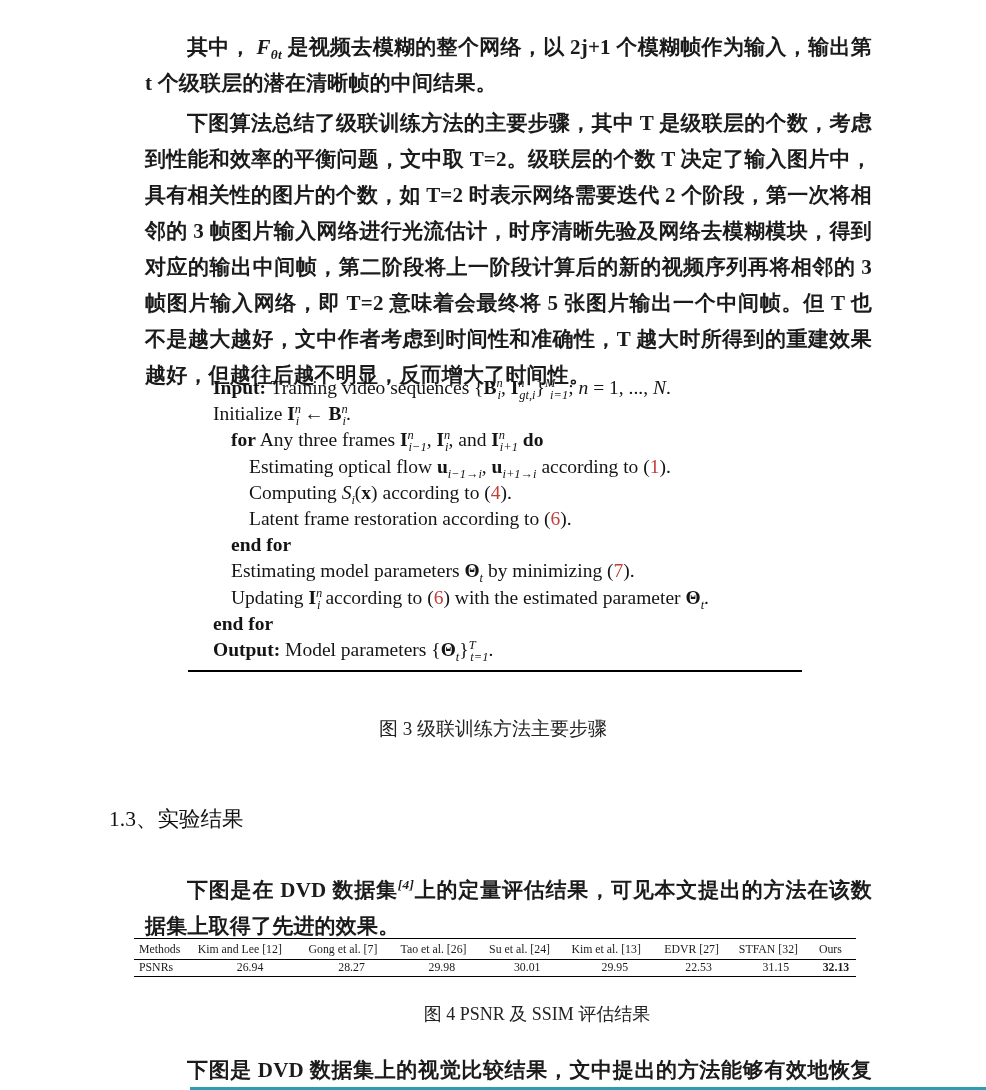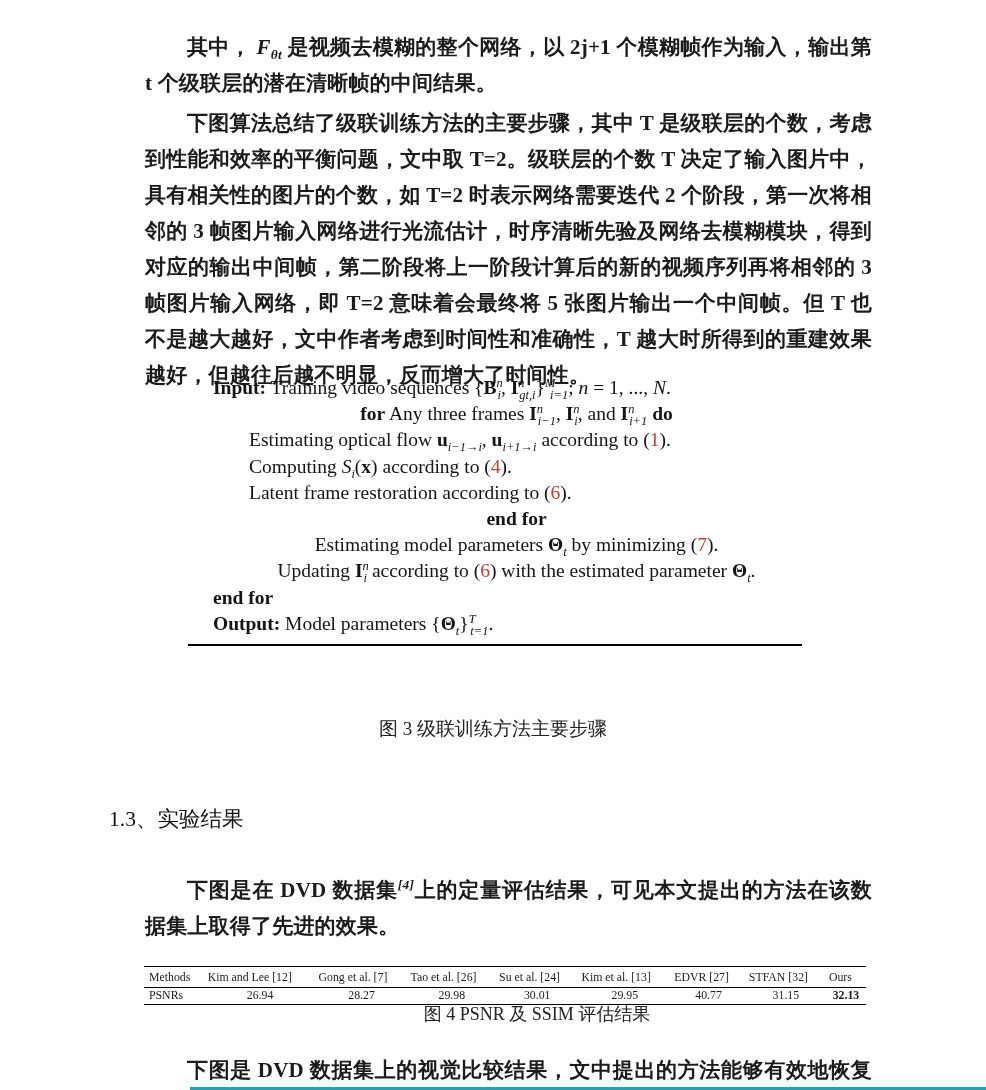--- a/index.html
+++ b/index.html
@@ -35,37 +35,37 @@
   .algo-title{
     border-top:2.5px solid #000;
     border-bottom:2px solid #000;
     padding:3px 0 4px 6px;line-height:26px;
   }
   .algo-body{
     border-bottom:2px solid #000;
     padding:3px 0 7px 0;
   }
   .algo-line{line-height:26.2px;padding-left:25px;white-space:nowrap;}
-  .algo-line.ind1{padding-left:43px;text-align:center;}
+  .algo-line.ind1{padding-left:43px;}
   .algo-line.ind2{padding-left:61px;}
 
   
   .caption{
     position:absolute;left:0;width:100%;text-align:center;
     font-size:19px;color:#222;
   }
   #fig3-caption{top:716px;}
   #fig4-caption{top:1002px;font-size:18px;padding-left:44px;}
   .section-heading{
     position:absolute;left:109px;top:804px;
     font-size:21.5px;font-weight:normal;color:#111;
   }
 
   
-  .rtable-wrap{position:absolute;left:144px;top:938px;width:722px;margin-top:28px;}
+  .rtable-wrap{position:absolute;left:134px;top:938px;width:722px;}
   table.rtable{
     width:100%;border-collapse:collapse;table-layout:auto;
     font-size:11.8px;color:#1b1b1b;
     border-top:1.6px solid #000;border-bottom:1.6px solid #000;
   }
   .rtable thead tr{border-bottom:1px solid #000;}
   .rtable th{font-weight:normal;text-align:left;padding:2.5px 3px 2px 3px;white-space:nowrap;}
   .rtable td{text-align:center;padding:0.5px 3px;white-space:nowrap;}
   .rtable .first{text-align:left;padding-left:5px;}
   .rtable td.b{font-weight:bold;}
@@ -80,20 +80,21 @@
 
 <div>
 
   <p class="para" id="para1"><span>其中， </span><span class="it">F</span><sub class="it">θt</sub><span> 是视频去模糊的整个网络，以 2j+1 个模糊帧作为输入，输出第 t 个级联层的潜在清晰帧的中间结果。</span></p>
 
   <p class="para" id="para2">下图算法总结了级联训练方法的主要步骤，其中 T 是级联层的个数，考虑到性能和效率的平衡问题，文中取 T=2。级联层的个数 T 决定了输入图片中，具有相关性的图片的个数，如 T=2 时表示网络需要迭代 2 个阶段，第一次将相邻的 3 帧图片输入网络进行光流估计，时序清晰先验及网络去模糊模块，得到对应的输出中间帧，第二阶段将上一阶段计算后的新的视频序列再将相邻的 3 帧图片输入网络，即 T=2 意味着会最终将 5 张图片输出一个中间帧。但 T 也不是越大越好，文中作者考虑到时间性和准确性，T 越大时所得到的重建效果越好，但越往后越不明显，反而增大了时间性。</p>
 
   <div class="algo">
     <div class="algo-body">
         <div class="algo-line ind0"><span class="b">Input:</span><span> Training video sequences {</span><span class="b">B</span><sup>n</sup><sub class="stk">i</sub><span>, </span><span class="b">I</span><sup>n</sup><sub class="stk">gt,i</sub><span>}</span><sup>M</sup><sub class="stk">i=1</sub><span>;  </span><span class="it">n</span><span> = 1, ..., </span><span class="it">N</span><span>.</span></div>
+        <div class="algo-line ind0"><span>Initialize </span><span class="b">I</span><sup>n</sup><sub class="stk">i</sub><span> ← </span><span class="b">B</span><sup>n</sup><sub class="stk">i</sub><span>.</span></div>
         <div class="algo-line ind1"><span class="b">for</span><span> Any three frames </span><span class="b">I</span><sup>n</sup><sub class="stk">i−1</sub><span>, </span><span class="b">I</span><sup>n</sup><sub class="stk">i</sub><span>, and </span><span class="b">I</span><sup>n</sup><sub class="stk">i+1</sub><span> </span><span class="b">do</span></div>
         <div class="algo-line ind2"><span>Estimating optical flow </span><span class="b">u</span><sub>i−1→i</sub><span>, </span><span class="b">u</span><sub>i+1→i</sub><span> according to (</span><span class="red">1</span><span>).</span></div>
         <div class="algo-line ind2"><span>Computing </span><span class="it">S</span><sub>i</sub><span>(</span><span class="b">x</span><span>) according to (</span><span class="red">4</span><span>).</span></div>
         <div class="algo-line ind2"><span>Latent frame restoration according to (</span><span class="red">6</span><span>).</span></div>
         <div class="algo-line ind1"><span class="b">end for</span></div>
         <div class="algo-line ind1"><span>Estimating model parameters </span><span class="b">Θ</span><sub>t</sub><span> by minimizing (</span><span class="red">7</span><span>).</span></div>
         <div class="algo-line ind1"><span>Updating </span><span class="b">I</span><sup>n</sup><sub class="stk">i</sub><span> according to (</span><span class="red">6</span><span>) with the estimated parameter </span><span class="b">Θ</span><sub>t</sub><span>.</span></div>
         <div class="algo-line ind0"><span class="b">end for</span></div>
         <div class="algo-line ind0"><span class="b">Output:</span><span> Model parameters {</span><span class="b">Θ</span><sub>t</sub><span>}</span><sup>T</sup><sub class="stk">t=1</sub><span>.</span></div>
       </div>
@@ -121,21 +122,21 @@
           </tr>
         </thead>
         <tbody>
           <tr>
             <td class="first">PSNRs</td>
             <td>26.94</td>
             <td>28.27</td>
             <td>29.98</td>
             <td>30.01</td>
             <td>29.95</td>
-            <td>40.77</td>
+            <td>22.53</td>
             <td>31.15</td>
             <td class="b">32.13</td>
           </tr>
         </tbody>
       </table>
   </div>
 
   <div class="caption" id="fig4-caption">图 4 PSNR 及 SSIM 评估结果</div>
 
   <p class="para" id="para4">下图是 DVD 数据集上的视觉比较结果，文中提出的方法能够有效地恢复出图像的结构和细节。</p>

